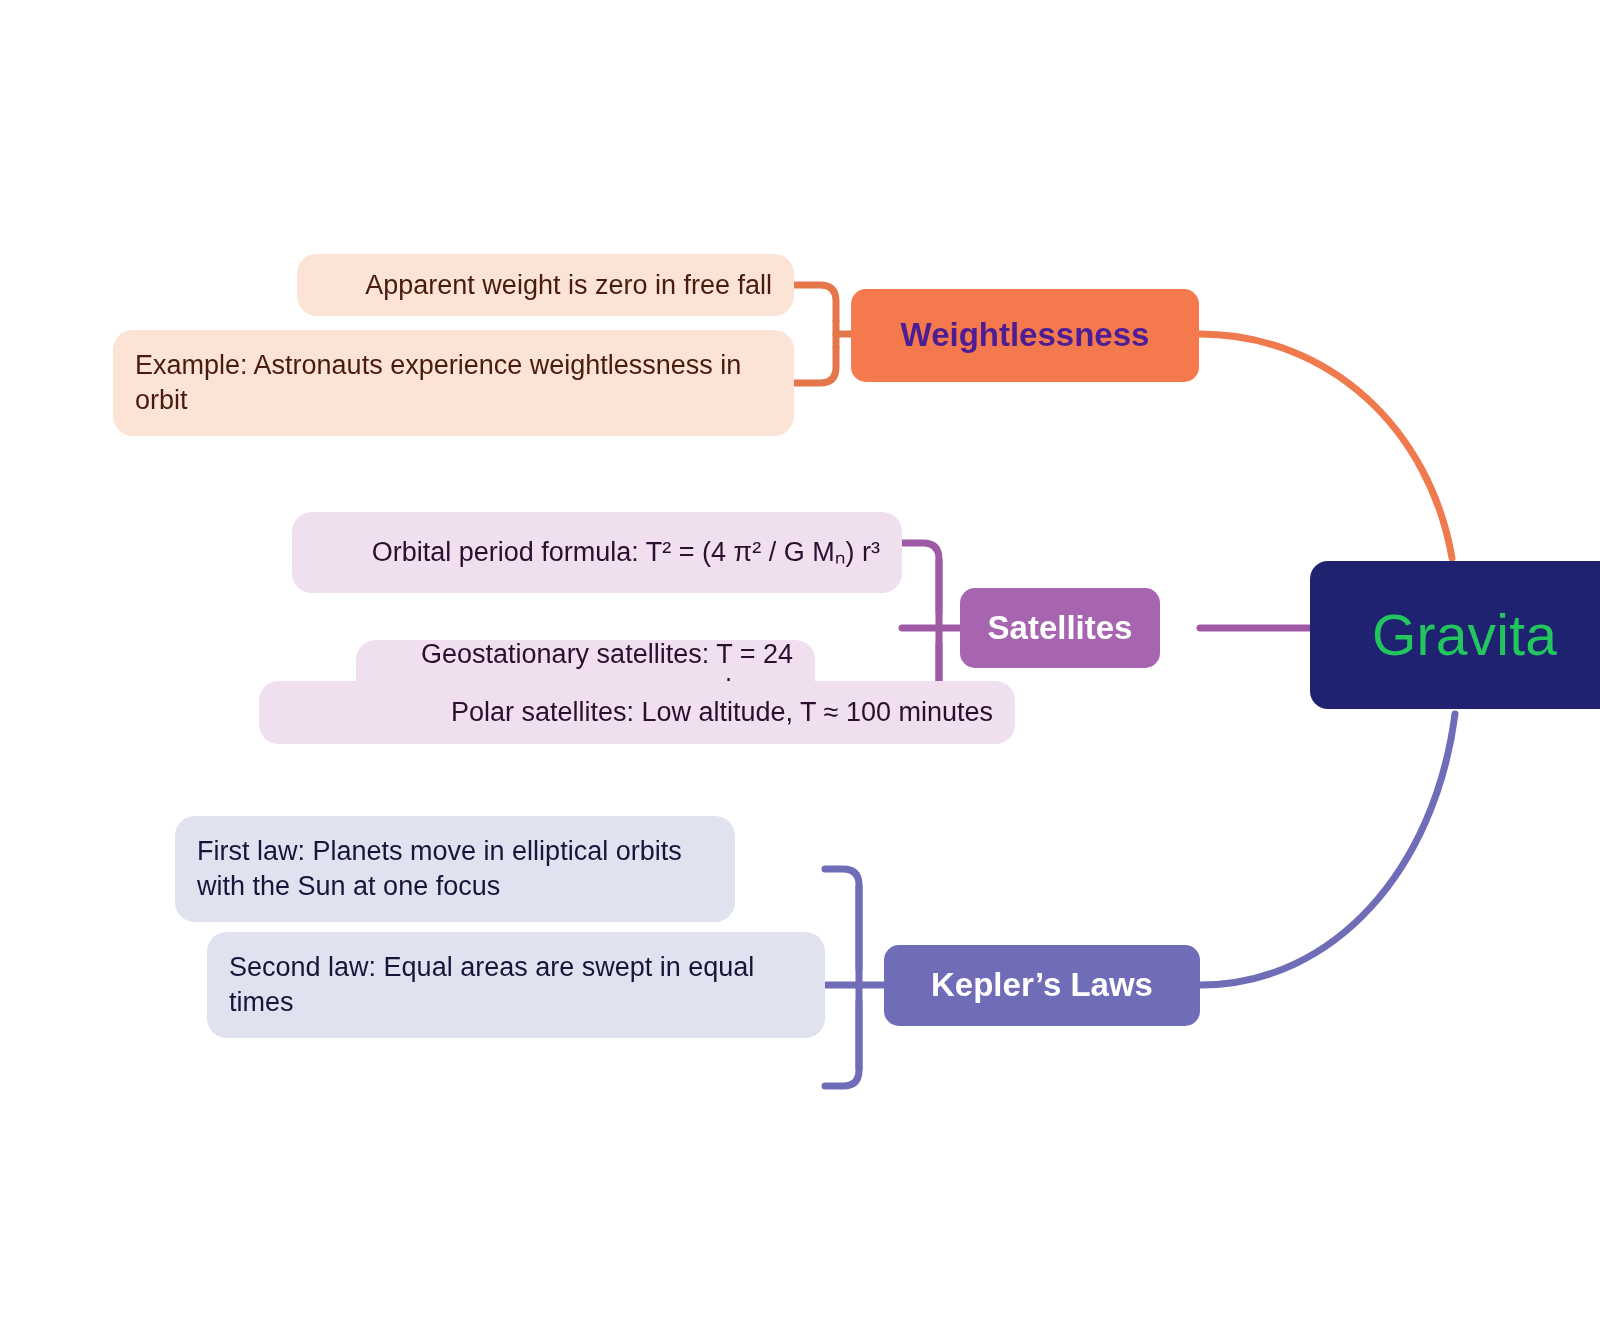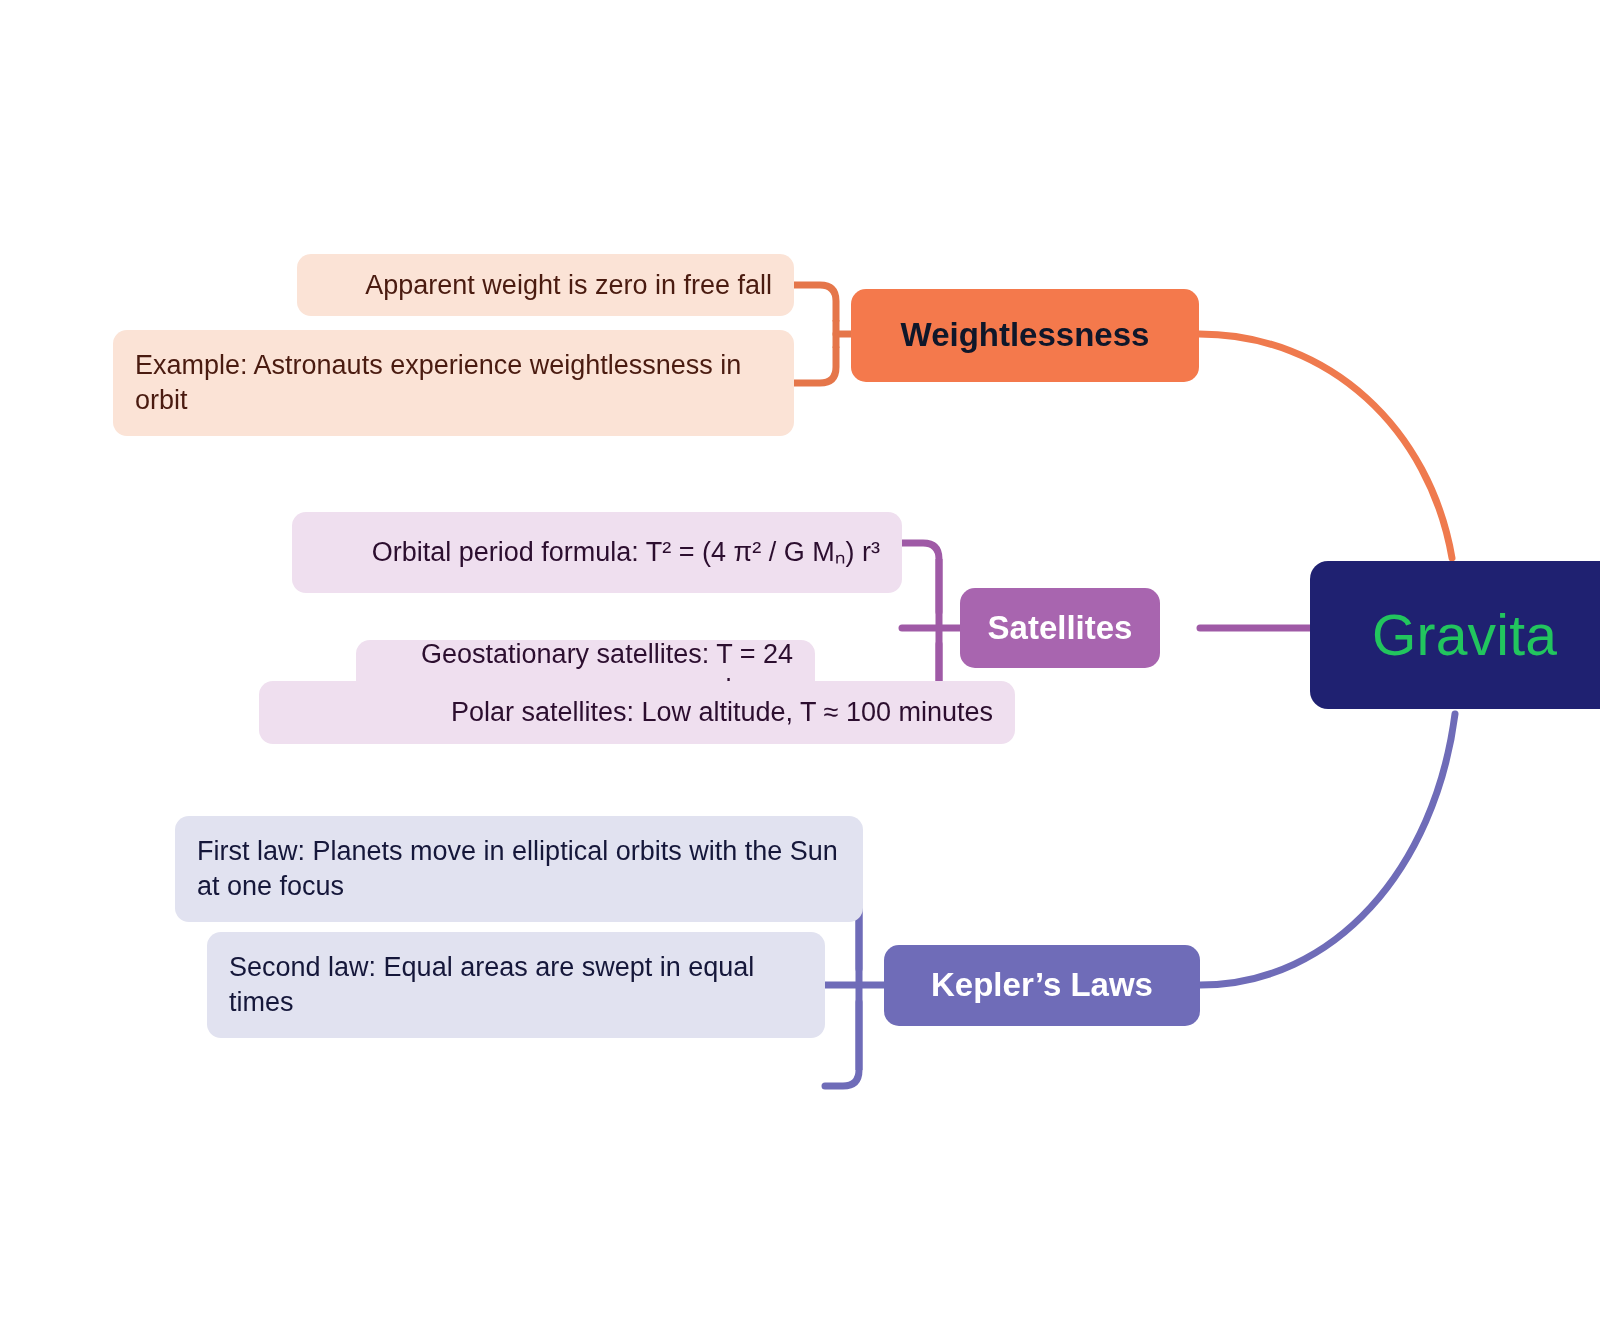--- a/index.html
+++ b/index.html
@@ -68,21 +68,21 @@
     white-space: nowrap;
   }
 
   .topic-weightlessness {
     left: 851px;
     top: 289px;
     width: 348px;
     height: 93px;
     background: #F4794C;
   }
-  .topic-weightlessness .label { color: #0f172a; }
+  .topic-weightlessness .label { color: #4c1d95; }
 
   .topic-satellites {
     left: 960px;
     top: 588px;
     width: 200px;
     height: 80px;
     background: #A865AF;
   }
   .topic-satellites .label { color: #ffffff; }
 
@@ -90,21 +90,21 @@
     left: 884px;
     top: 945px;
     width: 316px;
     height: 81px;
     background: #6F6CB8;
   }
   .topic-kepler .label { color: #ffffff; }
 
   
   .leaf-node {
-    border-radius: 14px;
+    border-radius: 20px;
     padding: 17px 22px;
     align-items: center;
     z-index: 3;
   }
   .leaf-node .label {
     font-size: 27px;
     font-weight: 400;
     width: 100%;
   }
 
@@ -125,21 +125,21 @@
   .leaf-s2 { left: 356px; top: 597px; width: 459px; height: 63px; margin-top: 43px; }
   .leaf-s3 { left: 259px; top: 681px; width: 756px; height: 63px; }
   .leaf-s1 .label,
   .leaf-s2 .label,
   .leaf-s3 .label { text-align: right; }
 
   
   .leaf-lav { background: #E1E2F0; }
   .leaf-lav .label { color: #15173A; }
 
-  .leaf-k1 { left: 175px; top: 816px; width: 688px; height: 106px; }
+  .leaf-k1 { left: 175px; top: 816px; width: 560px; height: 106px; }
   .leaf-k2 { left: 207px; top: 932px; width: 618px; height: 106px; }
   .leaf-k3 { left: 566px; top: 1055px; width: 259px; height: 63px; }
   .leaf-k1 .label,
   .leaf-k2 .label { text-align: left; }
   .leaf-k3 .label { text-align: right; }
 </style>
 </head>
 <body>
 
 <div id="canvas">

